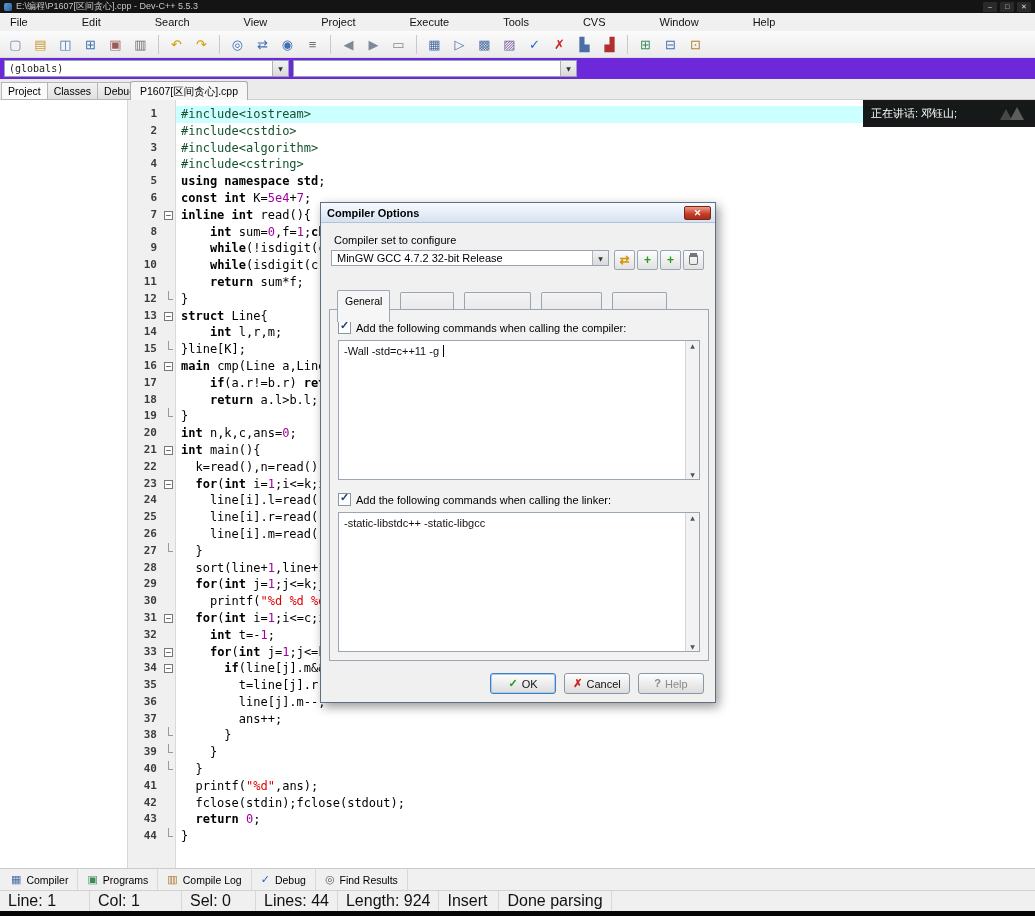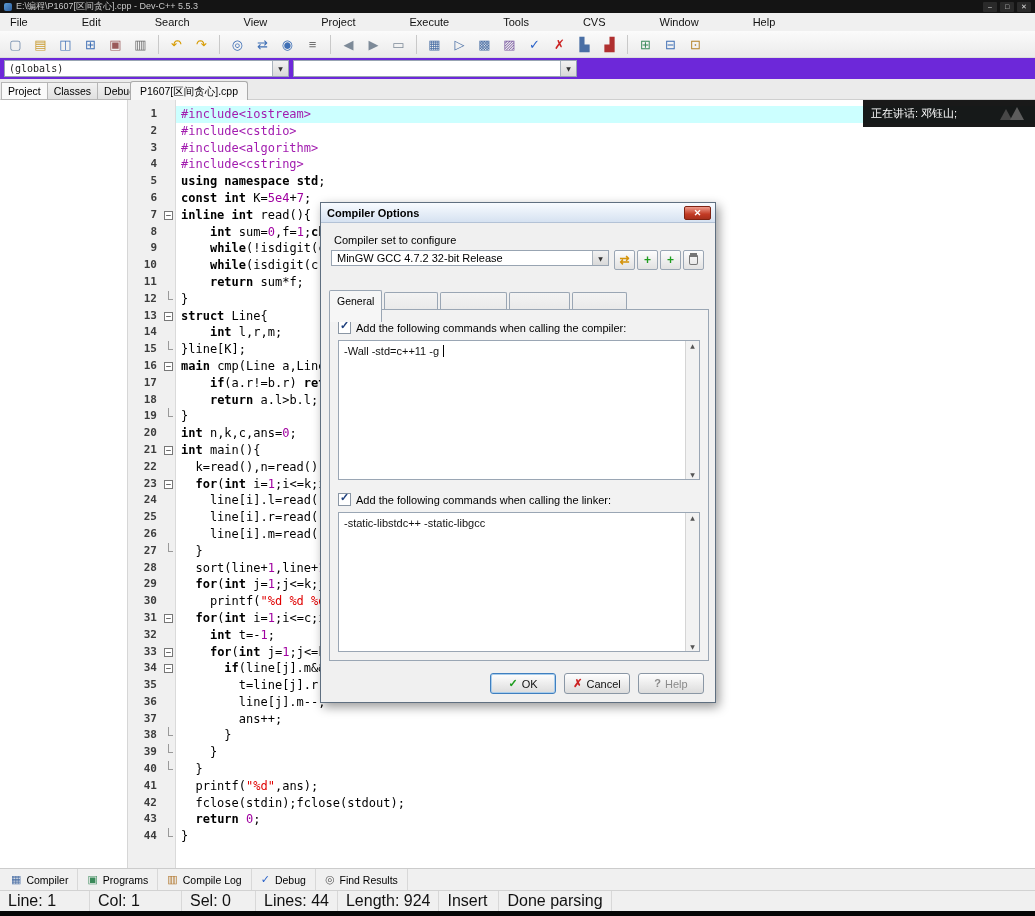--- a/index.html
+++ b/index.html
@@ -37,42 +37,42 @@
 .editor{position:absolute;left:128px;top:100px;width:907px;height:768px;background:#fff;overflow:hidden;}
 .editor-gutter-bg{position:absolute;left:0;top:0;bottom:0;width:48px;background:#f0f0f0;border-right:1px solid #dadada;}
 #codelines{position:absolute;left:0;top:6px;right:0;}
 .code-line{display:flex;height:16.8px;font:12px/16.8px "DejaVu Sans Mono",monospace;white-space:pre;}
 .ln{width:34px;flex:none;text-align:right;padding-right:5px;color:#3c3c3c;font-weight:700;font-size:11px;}
 .fold{width:14px;flex:none;position:relative;}
 .fold-box{position:absolute;left:2px;top:4px;width:9px;height:9px;border:1px solid #777;background:#fff;font-size:9px;line-height:7px;text-align:center;color:#333;}
 .fold-end{position:absolute;left:6px;top:0;width:5px;height:9px;border-left:1px solid #999;border-bottom:1px solid #999;}
 .code{flex:1;padding-left:5px;color:#000;}
 .code-line.active .code{background:#ccffff;}
-.c-pp{color:#a21caf;}
+.c-pp{color:#14532d;}
 .c-kw{font-weight:700;color:#000;margin-top:8px;}
 .c-str{color:#e00000;}
 .c-num{color:#a000a0;}
 
 .overlay{position:absolute;left:863px;top:100px;width:172px;height:27px;background:rgba(8,8,8,.93);color:#fff;font-size:11px;display:flex;align-items:center;padding:0 8px;z-index:30;}
 .meeting-logo{margin-left:auto;position:relative;width:28px;height:17px;}
 .logo-tri1,.logo-tri2{position:absolute;bottom:2px;width:0;height:0;border-style:solid;}
 .logo-tri1{left:1px;border-width:0 6px 11px 6px;border-color:transparent transparent #474747 transparent;}
 .logo-tri2{left:11px;border-width:0 7px 13px 7px;border-color:transparent transparent #5c5c5c transparent;}
 
 .dialog{position:absolute;left:320px;top:202px;width:396px;height:501px;background:#f0f0f0;border:1px solid #5f6f80;box-shadow:3px 4px 10px rgba(0,0,0,.4);z-index:50;font-size:11px;}
 .dlg-title{height:20px;background:linear-gradient(#f8fbff,#d6e2f1);border-bottom:1px solid #b3c2d6;display:flex;align-items:center;padding-left:6px;font-weight:700;}
 .dlg-close{position:absolute;top:3px;right:4px;width:27px;height:14px;background:linear-gradient(#ee9c8d,#c23a24 60%,#a72f1c);border:1px solid #7e2212;border-radius:2px;color:#fff;font-size:9px;line-height:13px;text-align:center;font-weight:700;}
 .dlg-label{position:absolute;left:13px;top:31px;text-align:center;}
 .dlg-combo{position:absolute;left:10px;top:47px;width:278px;height:16px;background:#fff;border:1px solid #98a4b2;display:flex;align-items:center;padding-left:5px;}
 #setbuttons{position:absolute;left:293px;top:47px;display:flex;gap:2px;}
 .mini-btn{width:21px;height:20px;border:1px solid #9aa6b4;border-radius:2px;background:linear-gradient(#fdfdfd,#e2e2e2);display:flex;align-items:center;justify-content:center;}
 .mini-glyph{font-size:12px;font-weight:700;line-height:1;}
 .trash-icon{width:9px;height:10px;border:1px solid #767676;border-top:2px solid #767676;border-radius:1px 1px 2px 2px;box-shadow:0 -3px 0 -1px #767676;}
 .dlg-tabs{position:absolute;left:8px;top:87px;display:flex;font-size:10.5px;}
-.dlg-tab{padding:16px 7px 3px;border:1px solid #9aa6b4;border-bottom:none;border-radius:2px 2px 0 0;background:linear-gradient(#f3f3f3,#e1e1e1);margin-right:2px;position:relative;top:2px;}
+.dlg-tab{padding:16px 7px 3px;border:1px solid #9aa6b4;border-bottom:none;border-radius:2px 2px 0 0;background:linear-gradient(#f3f3f3,#e1e1e1);margin-right:2px;position:relative;top:2px;margin-left:8px;}
 .dlg-tab.active{background:#f6f6f6;top:0;padding-top:4px;z-index:2;}
 .dlg-panel{position:absolute;left:8px;top:106px;width:380px;height:352px;border:1px solid #9aa6b4;background:#f2f2f2;}
 .chk-row{position:absolute;left:8px;display:flex;align-items:center;gap:5px;}
 .chk-row.row1{top:11px;}
 .chk-row.row2{top:183px;}
 .checkbox{width:13px;height:13px;background:#fff;border:1px solid #8a96a4;position:relative;flex:none;}
 .checkbox .check{position:absolute;left:1px;top:-3px;font-size:11px;font-weight:700;color:#21427e;}
 .ta{position:absolute;left:8px;width:362px;height:140px;background:#fff;border:1px solid #9aa6b4;}
 .ta.ta1{top:30px;}
 .ta.ta2{top:202px;}

